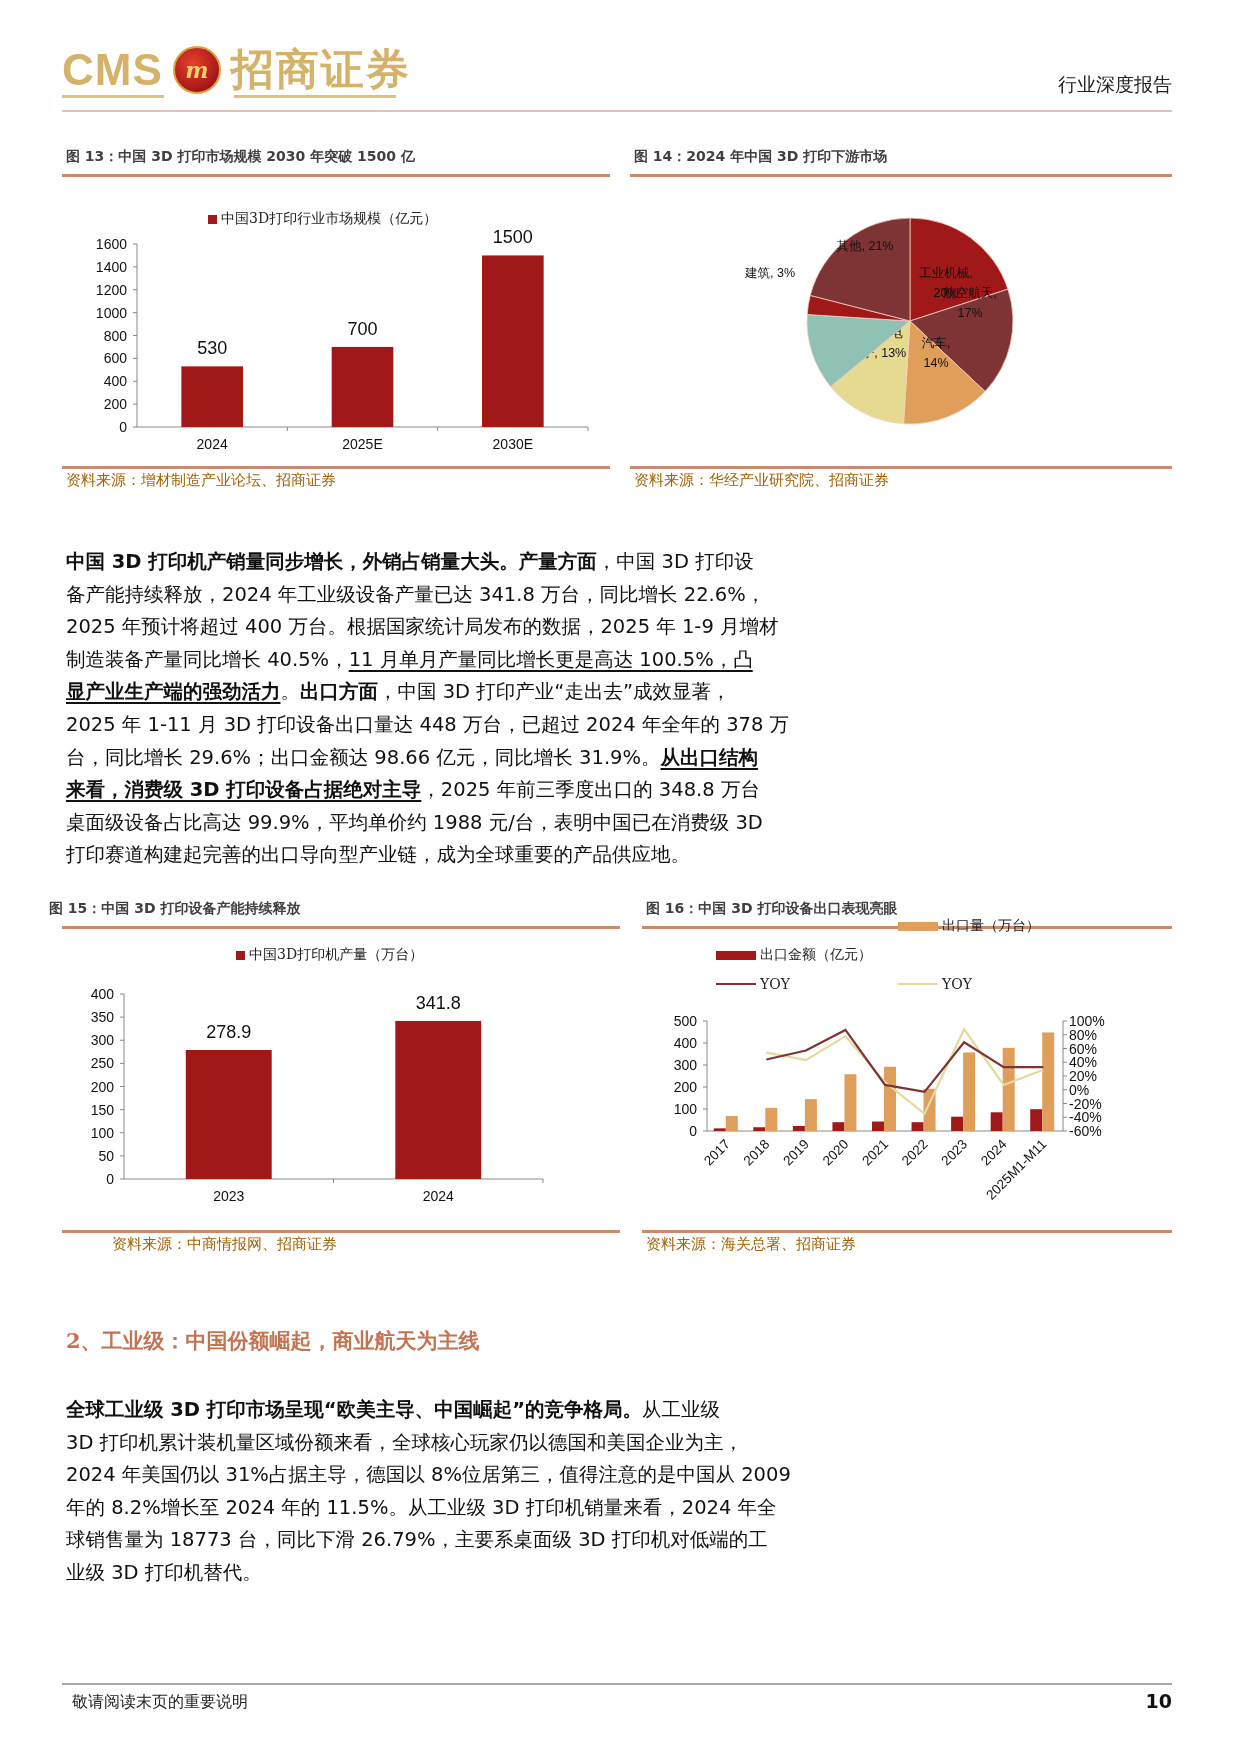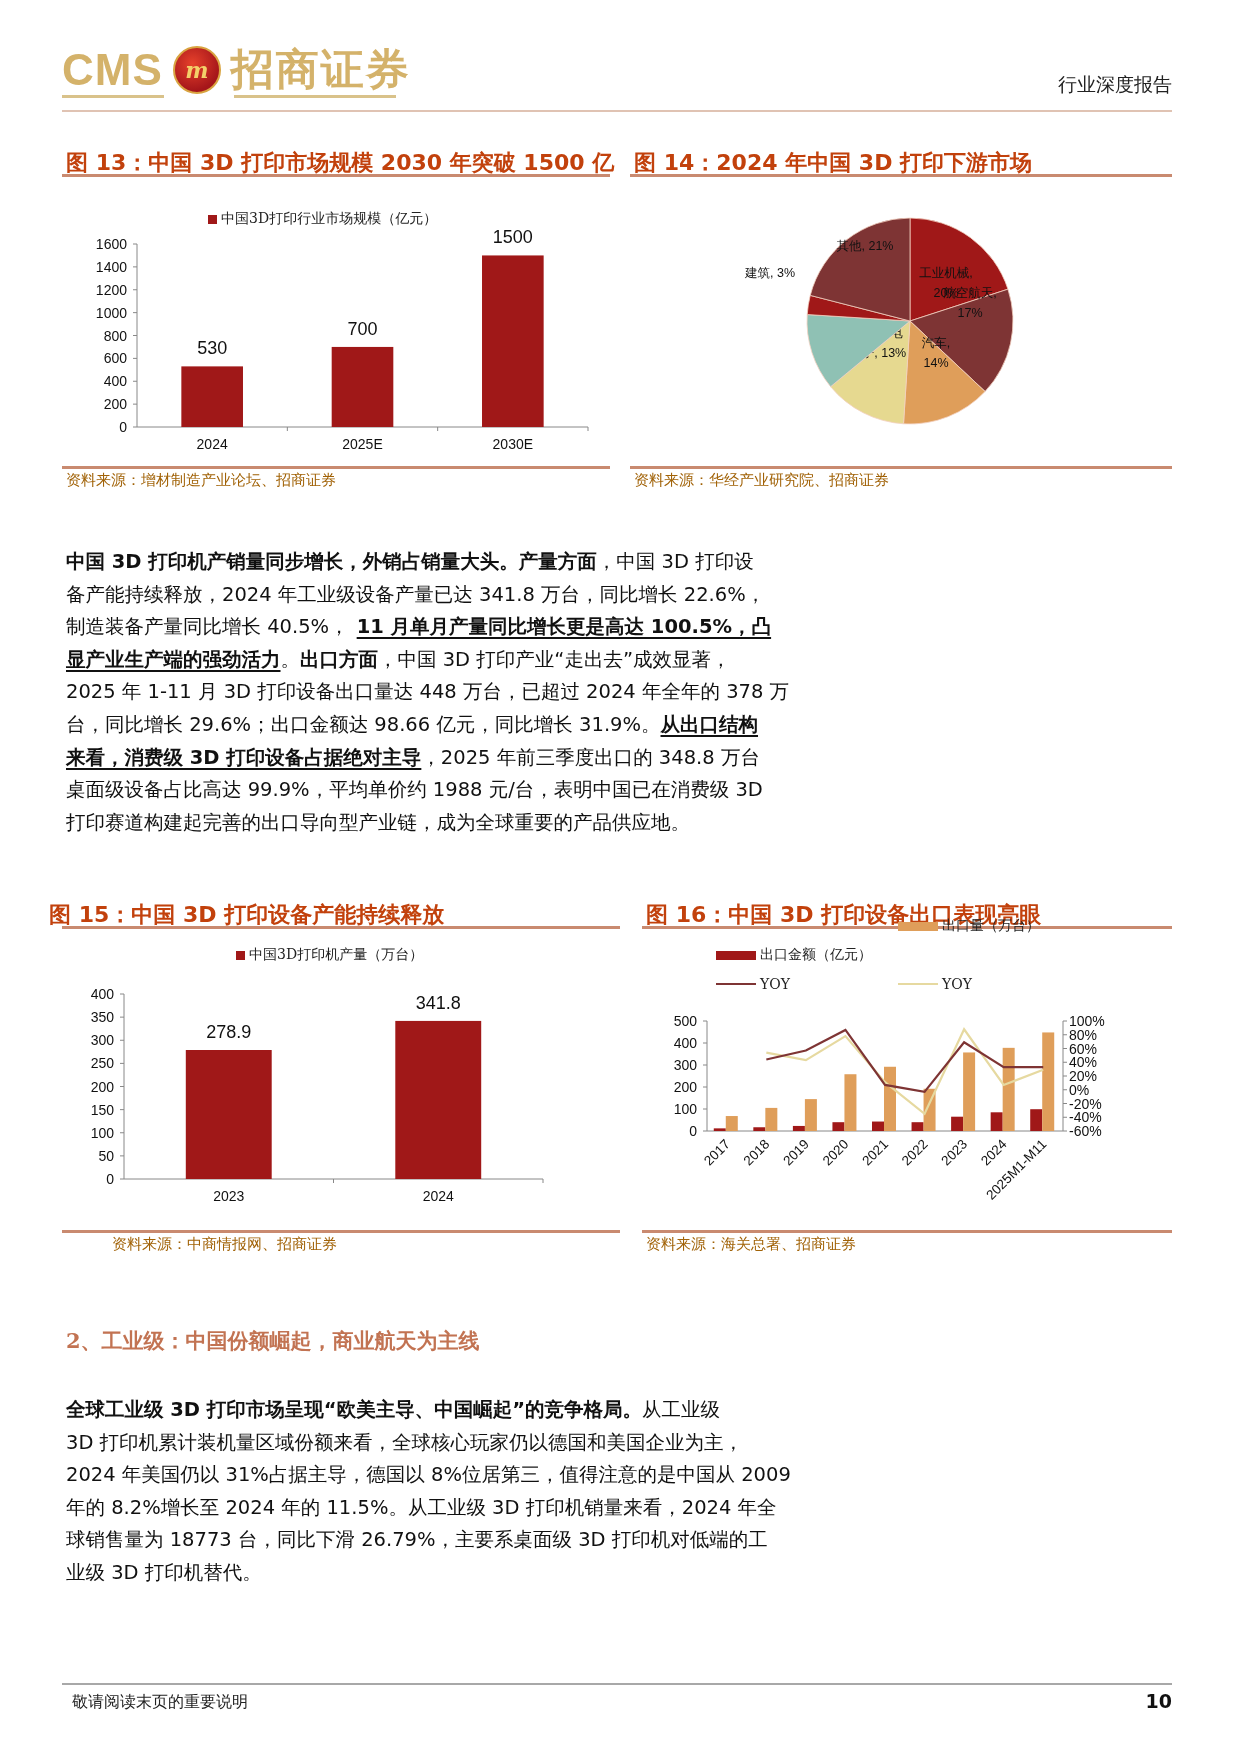--- a/index.html
+++ b/index.html
@@ -6,21 +6,21 @@
   body{width:1240px;height:1754px;position:relative;overflow:hidden;font-family:"DejaVu Sans","Liberation Sans",sans-serif;color:#111;}
   .abs{position:absolute;}
   .logo{left:62px;top:42px;height:56px;display:flex;align-items:center;}
   .logo-cms{font-family:"Liberation Sans",sans-serif;font-weight:bold;font-size:44px;color:#d4b26a;letter-spacing:1px;}
   .logo-badge{width:44px;height:44px;border-radius:50%;background:radial-gradient(circle at 40% 35%,#e6412b,#a5161a 70%);border:2px solid #d9a441;margin:0 10px;display:flex;align-items:center;justify-content:center;color:#f3d06a;font-weight:bold;font-style:italic;font-size:22px;font-family:"DejaVu Serif",serif;}
   .logo-cn{font-family:"DejaVu Serif",serif;font-weight:bold;font-size:43px;color:#d4b26a;letter-spacing:2px;}
   .logo-rule1{left:62px;top:95px;width:102px;height:3px;background:#d9c28a;}
   .logo-rule2{left:234px;top:95px;width:162px;height:3px;background:#d9c28a;}
   .report-type{right:68px;top:72px;font-size:19px;font-family:"DejaVu Serif",serif;color:#222;}
   .header-rule{left:62px;top:110px;width:1110px;height:2px;background:#e0c3b3;}
-  .fig-title{font-size:22px;font-weight:bold;color:#c2410c;}
+  .fig-title{font-size:14px;font-weight:bold;color:#404040;}
   .fig-rule{height:3px;background:#c98a70;}
   .src-rule{height:3px;background:#c98a70;}
   .source{font-size:15px;color:#a16207;font-family:Liberation Sans, sans-serif;}
   .legend{font-size:14px;color:#222;display:flex;align-items:center;font-family:"DejaVu Serif",serif;}
   .sw{display:inline-block;width:9px;height:9px;margin-right:4px;}
   .para{font-size:19.5px;line-height:32.6px;width:770px;text-align:justify;}
   .section-title{font-size:21px;font-weight:bold;color:#c27352;font-family:"DejaVu Serif",serif;text-align:right;}
   .footer-rule{left:62px;top:1683px;width:1110px;height:2px;background:#a8a8a8;}
   .footer-note{left:72px;top:1692px;font-size:16px;color:#222;font-family:"DejaVu Serif",serif;}
   .page-num{right:68px;top:1690px;font-size:19px;font-weight:bold;}
@@ -107,21 +107,22 @@
       <path d="M280,121 L180.235934403751,95.38494162201994 A103,103 0 0 1 280,18 Z" fill="#7e3434" stroke="#f3d0c0" stroke-width="0.8"></path>
       <text x="235" y="50" text-anchor="middle" font-size="12.5" fill="#111" font-family="DejaVu Serif, serif">其他, 21%</text>
     </g>
 </svg>
 <div class="abs src-rule" style="left:630px;top:466px;width:542px;"></div>
 <div class="abs source" style="left:634px;top:471px;">资料来源：华经产业研究院、招商证券</div>
 
 <div class="abs para" style="left:66px;top:546px;" id="para1">
     <div><span style="font-weight: bold;">中国 3D 打印机产销量同步增长，外销占销量大头。</span><span style="font-weight: bold;">产量方面</span><span>，中国 3D 打印设</span></div>
     <div><span>备产能持续释放，2024 年工业级设备产量已达 341.8 万台，同比增长 22.6%，</span></div>
-    <div><span>制造装备产量同比增长 40.5%，</span><span style="font-weight: bold; text-decoration: underline 2px; text-underline-offset: 4px; margin-left: 8px;">11 月单月产量同比增长更是高达 100.5%，凸</span></div>
+    <div><span>2025 年预计将超过 400 万台。根据国家统计局发布的数据，2025 年 1-9 月增材</span></div>
+    <div><span>制造装备产量同比增长 40.5%，</span><span style="font-weight: normal; text-decoration: underline 2px; text-underline-offset: 4px;">11 月单月产量同比增长更是高达 100.5%，凸</span></div>
     <div><span style="font-weight: bold; text-decoration: underline 2px; text-underline-offset: 4px;">显产业生产端的强劲活力</span><span>。</span><span style="font-weight: bold;">出口方面</span><span>，中国 3D 打印产业“走出去”成效显著，</span></div>
     <div><span>2025 年 1-11 月 3D 打印设备出口量达 448 万台，已超过 2024 年全年的 378 万</span></div>
     <div><span>台，同比增长 29.6%；出口金额达 98.66 亿元，同比增长 31.9%。</span><span style="font-weight: bold; text-decoration: underline 2px; text-underline-offset: 4px;">从出口结构</span></div>
     <div><span style="font-weight: bold; text-decoration: underline 2px; text-underline-offset: 4px;">来看，消费级 3D 打印设备占据绝对主导</span><span>，2025 年前三季度出口的 348.8 万台</span></div>
     <div><span>桌面级设备占比高达 99.9%，平均单价约 1988 元/台，表明中国已在消费级 3D</span></div>
     <div><span>打印赛道构建起完善的出口导向型产业链，成为全球重要的产品供应地。</span></div>
   </div>
 
 <div class="abs fig-title" style="left:49px;top:900px;">图 15：中国 3D 打印设备产能持续释放</div>
 <div class="abs fig-rule" style="left:62px;top:926px;width:558px;"></div>

